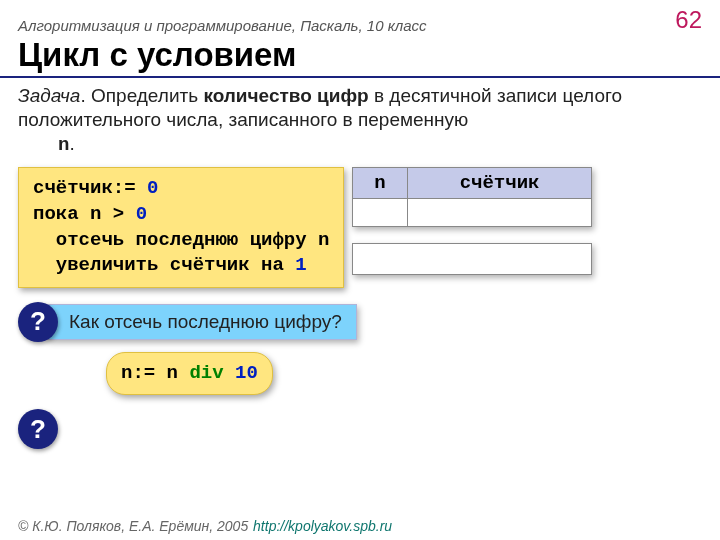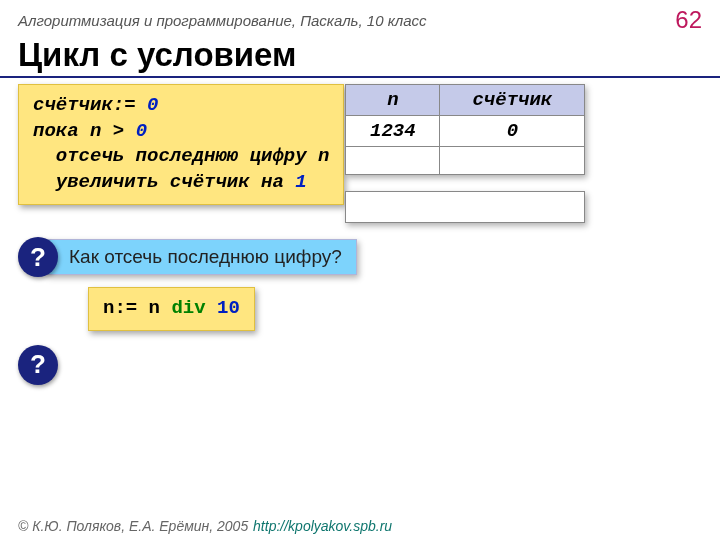--- a/index.html
+++ b/index.html
@@ -7,21 +7,21 @@
     width: 720px;
     height: 540px;
     background: #fff;
     font-family: Arial, sans-serif;
     position: relative;
     overflow: hidden;
   }
   .header {
     display: flex;
     justify-content: space-between;
-    align-items: center;
+    align-items: flex-end;
     padding: 6px 18px 2px 18px;
     font-style: italic;
     color: #555;
     font-size: 15px;
     gap: 14px;
   }
   .page-num { font-style: normal; color: #be185d; font-size: 24px; }
   .title {
     font-size: 33px;
     font-weight: bold;
@@ -34,21 +34,21 @@
   .task {
     font-size: 19px;
     color: #222;
     line-height: 1.25;
     margin-bottom: 10px;
   }
   .task .em { font-style: italic; }
   .task .bold { font-weight: bold; }
   .task .mono { font-family: "Courier New", monospace; font-weight: bold; }
   .task-body { padding-left: 40px; display: block; }
-  .row1 { display: flex; gap: 1px; align-items: flex-start; font-style: italic; }
+  .row1 { display: flex; gap: 8px; align-items: flex-start; }
   .code-box {
     background: #ffe680;
     border: 1px solid #e0c040;
     box-shadow: 2px 3px 6px rgba(0,0,0,0.35);
     padding: 8px 14px;
     font-family: "Courier New", monospace;
     font-weight: bold;
     font-size: 19px;
     line-height: 1.35;
     white-space: pre;
@@ -112,22 +112,23 @@
   .q-box {
     background: #7dd3fc;
     border: 1px solid #b0b4d8;
     box-shadow: 2px 3px 6px rgba(0,0,0,0.3);
     padding: 6px 14px 6px 22px;
     font-size: 19px;
     color: #222;
   }
   .small-code {
     margin-top: 10px;
-    margin-left: 70px;
+    margin-left: 88px;
     display: inline-block;
+    border-radius: 19px;
   }
   .footer {
     position: absolute;
     bottom: 6px;
     left: 18px;
     font-size: 14px;
     color: #666;
     font-style: italic;
   }
   .footer .url { color: #0f766e; margin-left: 1px; font-style: italic; }
@@ -137,37 +138,36 @@
 
 <div class="header">
   <span>Алгоритмизация и программирование, Паскаль, 10 класс</span>
   <span class="page-num">62</span>
 </div>
 
 <div class="title">Цикл с условием</div>
 
 <div class="content">
 
+  <div class="task">
+    <span class="em">Задача</span><span>. Определить </span><span class="bold">количество цифр</span><span> в десятичной записи целого положительного числа, записанного в переменную </span><span class="task-body"><span class="mono">n</span><span>.</span></span>
+  </div>
 
   <div class="row1">
     <div class="code-box"><span>счётчик:= </span><span class="kw-blue">0</span>
 <span>пока n &gt; </span><span class="kw-blue">0</span>
 <span>  отсечь последнюю цифру n</span>
 <span>  увеличить счётчик на </span><span class="kw-blue">1</span></div>
 
     <div class="table-wrap">
       <table class="trace">
         <tbody>
             <tr>
           <th>n</th>
           <th>счётчик</th>
-        </tr>
-        <tr>
-          <td>1234</td>
-          <td>0</td>
         </tr>
         <tr>
           <td></td>
           <td></td>
         </tr>
       </tbody>
         </table>
       <div class="extra-cell"></div>
     </div>
   </div>

